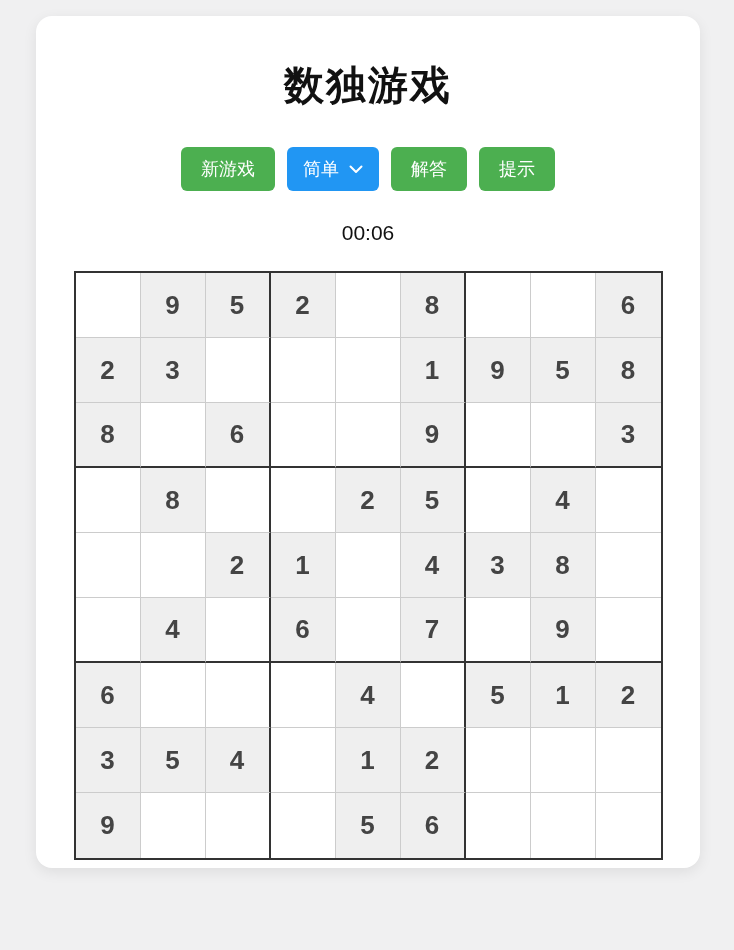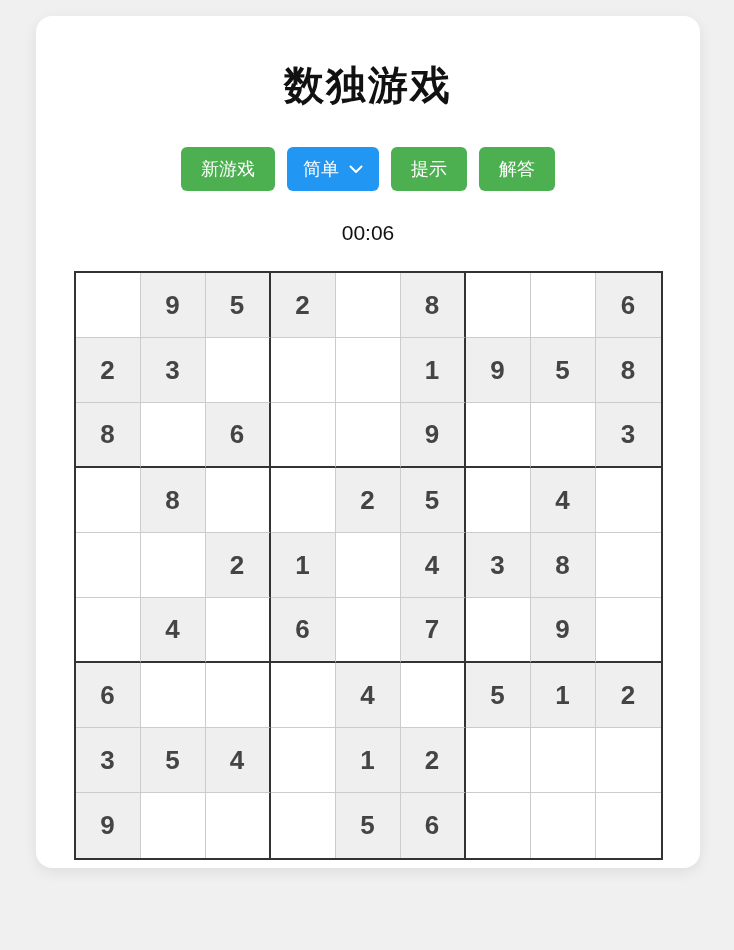--- a/index.html
+++ b/index.html
@@ -93,22 +93,22 @@
   <div class="controls">
     <button class="btn green">新游戏</button>
 
     <div class="btn blue">
       <span>简单</span>
       <svg class="chev" width="14" height="9" viewBox="0 0 14 9">
         <path d="M1.5 1.5 L7 7 L12.5 1.5" fill="none" stroke="#ffffff" stroke-width="2" stroke-linecap="round" stroke-linejoin="round"></path>
       </svg>
     </div>
 
+    <button class="btn green">解答</button>
     <button class="btn green">提示</button>
-    <button class="btn green">解答</button>
   </div>
 
   <div class="timer">00:06</div>
 
   <div class="board">
       <div class="cell"></div>
       <div class="cell given">9</div>
       <div class="cell given box-r">5</div>
       <div class="cell given">2</div>
       <div class="cell"></div>

